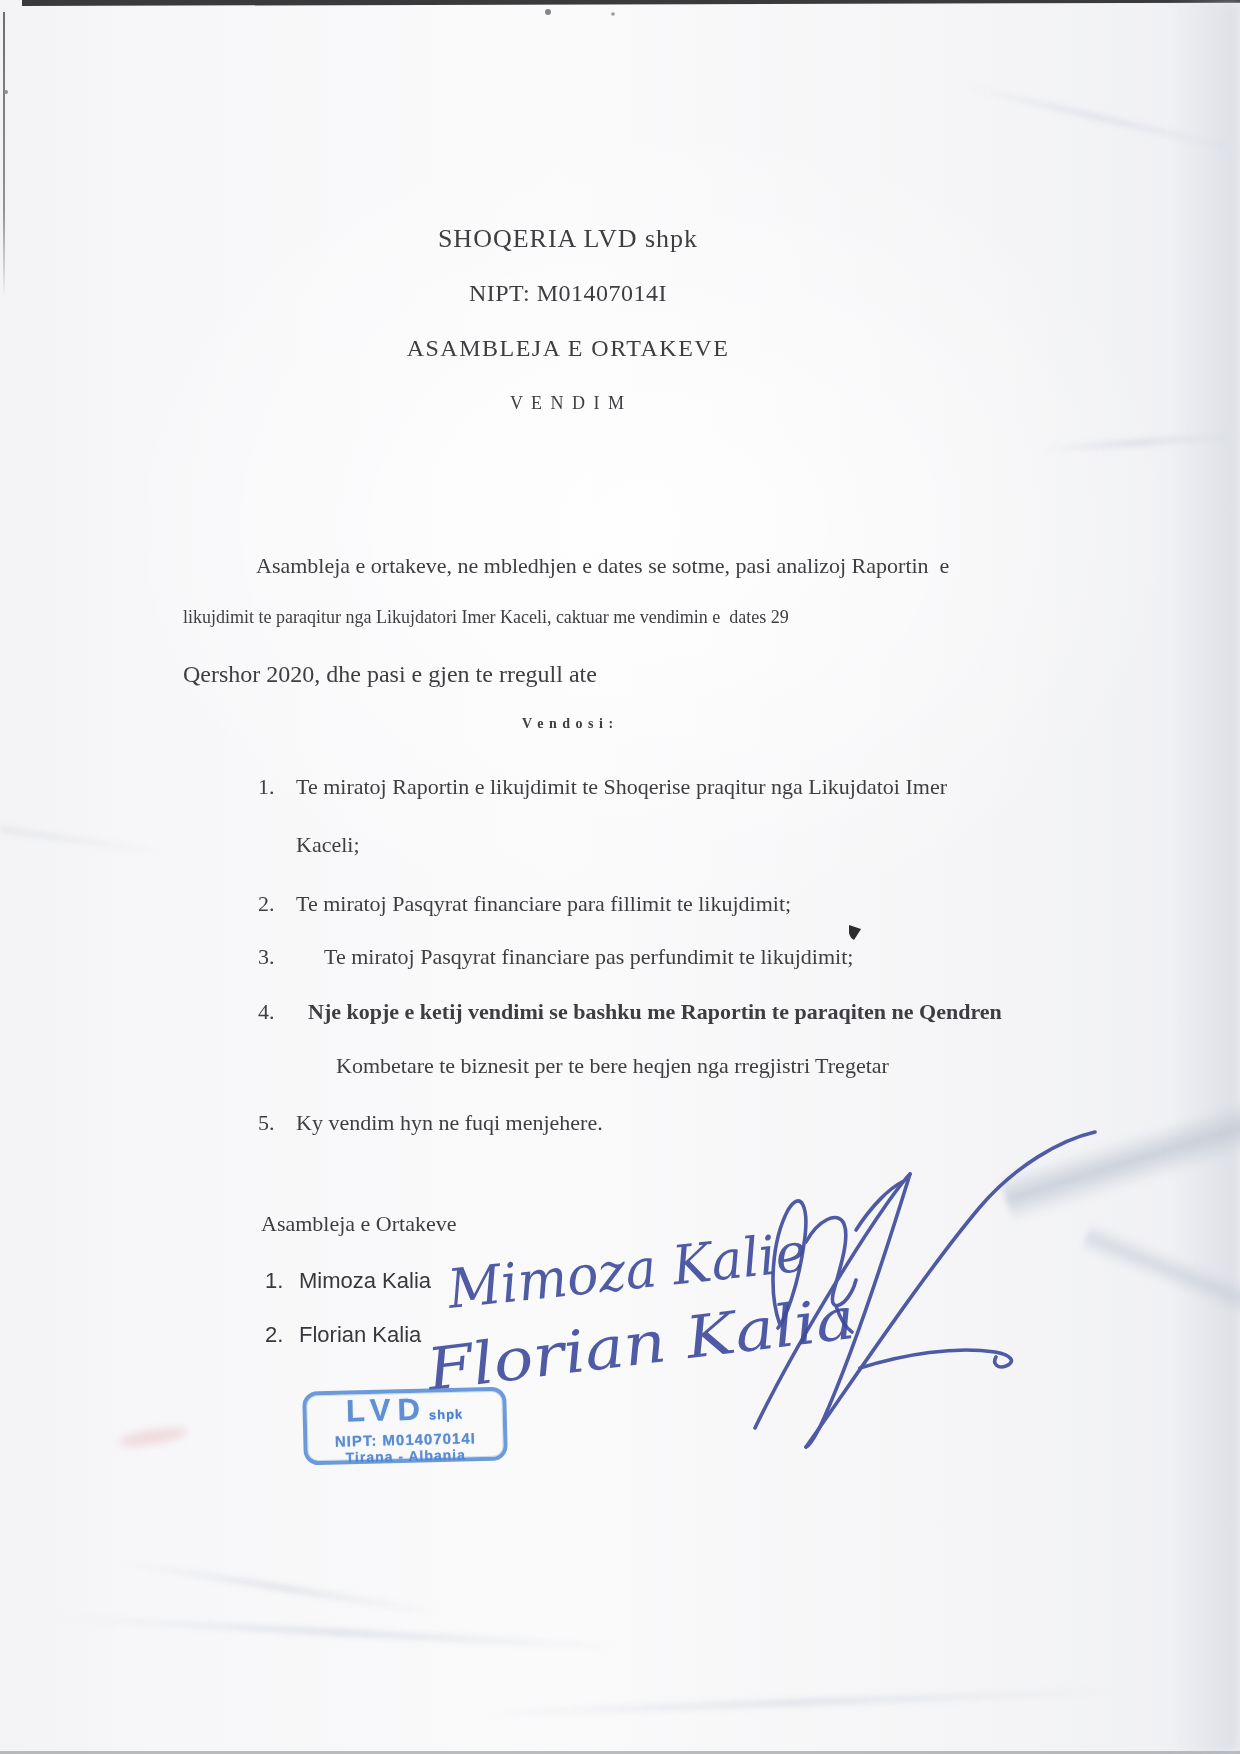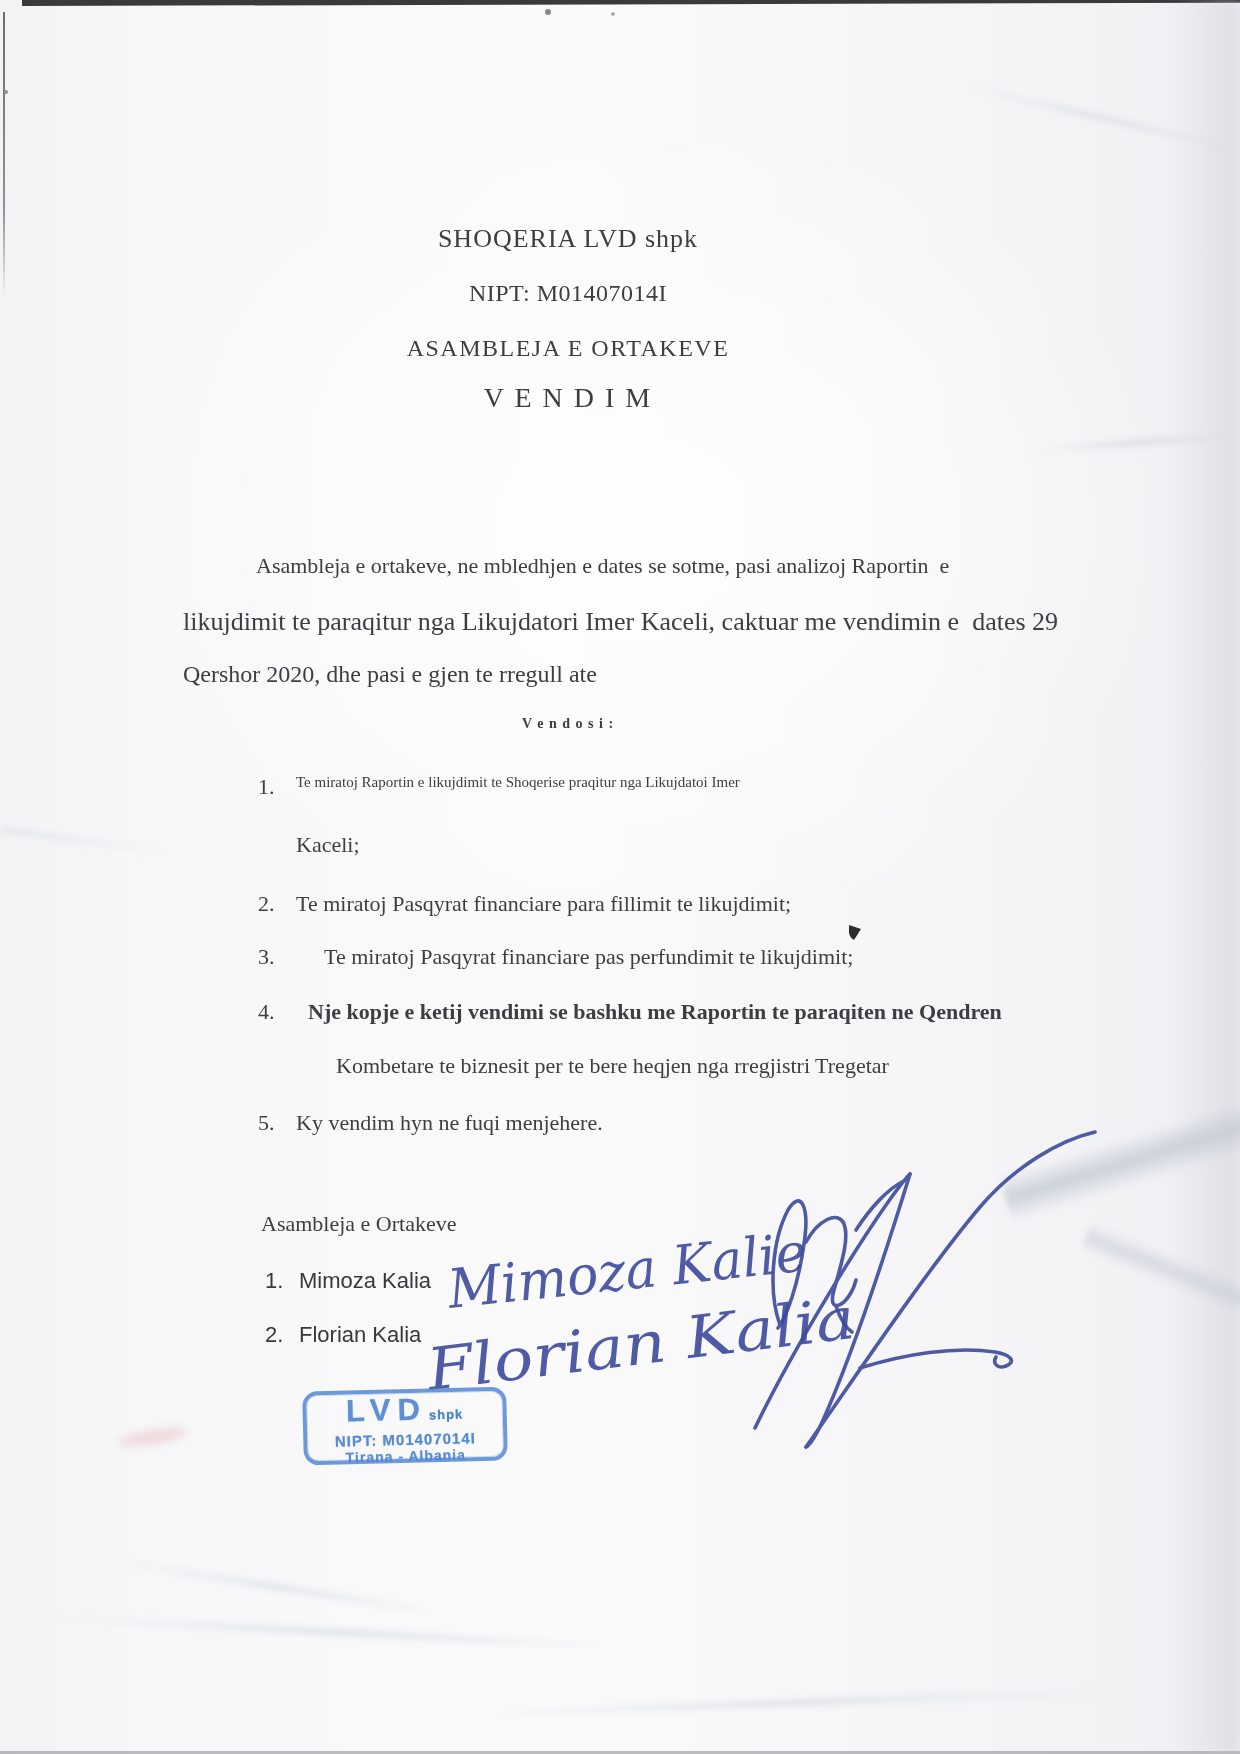--- a/index.html
+++ b/index.html
@@ -45,30 +45,30 @@
   <div class="crease" style="left:1170px;top:0;width:70px;height:1754px;background:linear-gradient(90deg,rgba(200,204,212,0),rgba(198,202,212,.45));filter:blur(6px);"></div>
   <div class="crease" style="left:60px;top:1630px;width:560px;height:5px;transform:rotate(3deg);background:linear-gradient(90deg,rgba(212,216,223,0),rgba(206,211,219,.8) 50%,rgba(212,216,223,0));"></div>
   <div class="crease" style="left:480px;top:1700px;width:640px;height:5px;transform:rotate(-2deg);background:linear-gradient(90deg,rgba(212,216,223,0),rgba(206,211,219,.75) 50%,rgba(212,216,223,0));"></div>
   <div class="crease" style="left:120px;top:1585px;width:320px;height:5px;transform:rotate(9deg);background:linear-gradient(90deg,rgba(212,216,223,0),rgba(206,211,219,.7) 50%,rgba(212,216,223,0));"></div>
   <div class="crease" style="left:0px;top:840px;width:180px;height:4px;transform:rotate(8deg);background:linear-gradient(90deg,rgba(210,214,221,.7),rgba(212,216,223,0));"></div>
   <div class="crease" style="left:118px;top:1430px;width:70px;height:14px;transform:rotate(-9deg);border-radius:50%;background:rgba(226,168,176,.38);filter:blur(4px);"></div>
 
   <div class="txt ctr" style="top:224px;font-size:26px;letter-spacing:1px;">SHOQERIA LVD shpk</div>
   <div class="txt ctr" style="top:280px;font-size:24px;letter-spacing:.5px;">NIPT: M01407014I</div>
   <div class="txt ctr" style="top:335px;font-size:24px;letter-spacing:1.5px;">ASAMBLEJA E ORTAKEVE</div>
-  <div class="txt ctr" style="top:382px;font-size:28px;letter-spacing:2px;">V E N D I M</div>
+  <div class="txt ctr" style="top:393px;font-size:18px;letter-spacing:2px;">V E N D I M</div>
 
   <div class="txt" style="left:256px;top:553px;font-size:22px;text-align:right;">Asambleja e ortakeve, ne mbledhjen e dates se sotme, pasi analizoj Raportin  e</div>
-  <div class="txt" style="left:183px;top:607px;font-size:26px;">likujdimit te paraqitur nga Likujdatori Imer Kaceli, caktuar me vendimin e  dates 29</div>
+  <div class="txt" style="left:183px;top:607px;font-size:18px;">likujdimit te paraqitur nga Likujdatori Imer Kaceli, caktuar me vendimin e  dates 29</div>
   <div class="txt" style="left:183px;top:661px;font-size:24px;">Qershor 2020, dhe pasi e gjen te rregull ate</div>
 
   <div class="txt ctr" style="top:716px;font-size:14px;font-weight:bold;letter-spacing:1px;">V e n d o s i :</div>
 
   <div class="txt" style="left:258px;top:774px;font-size:22px;">1.</div>
-  <div class="txt" style="left:296px;top:774px;font-size:15px;">Te miratoj Raportin e likujdimit te Shoqerise praqitur nga Likujdatoi Imer</div>
+  <div class="txt" style="left:296px;top:774px;font-size:22px;">Te miratoj Raportin e likujdimit te Shoqerise praqitur nga Likujdatoi Imer</div>
   <div class="txt" style="left:296px;top:832px;font-size:22px;">Kaceli;</div>
 
   <div class="txt" style="left:258px;top:891px;font-size:22px;">2.</div>
   <div class="txt" style="left:296px;top:891px;font-size:22px;">Te miratoj Pasqyrat financiare para fillimit te likujdimit;</div>
 
   <div class="txt" style="left:258px;top:944px;font-size:22px;">3.</div>
   <div class="txt" style="left:296px;top:944px;font-size:22px;margin-left:28px;">Te miratoj Pasqyrat financiare pas perfundimit te likujdimit;</div>
 
   <div class="txt" style="left:258px;top:999px;font-size:22px;">4.</div>
   <div class="txt" style="left:308px;top:999px;font-size:22px;font-weight:bold;">Nje kopje e ketij vendimi se bashku me Raportin te paraqiten ne Qendren</div>

